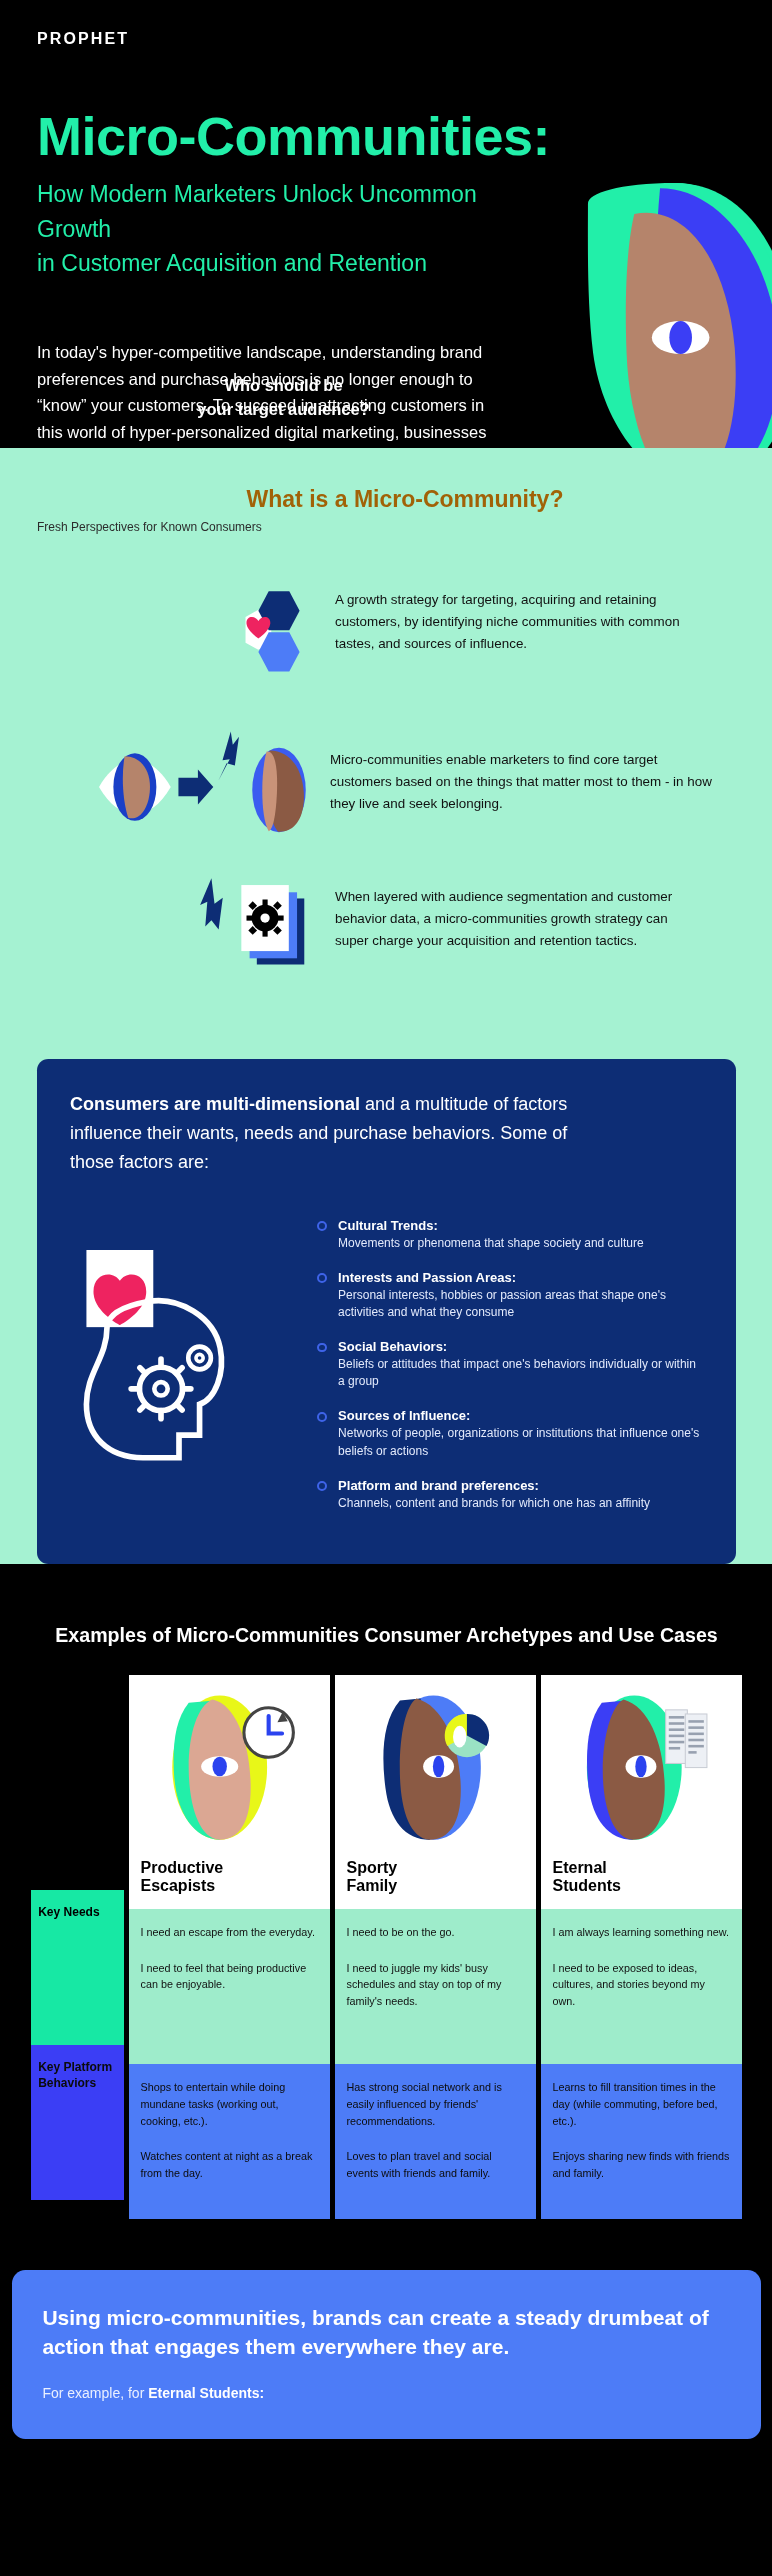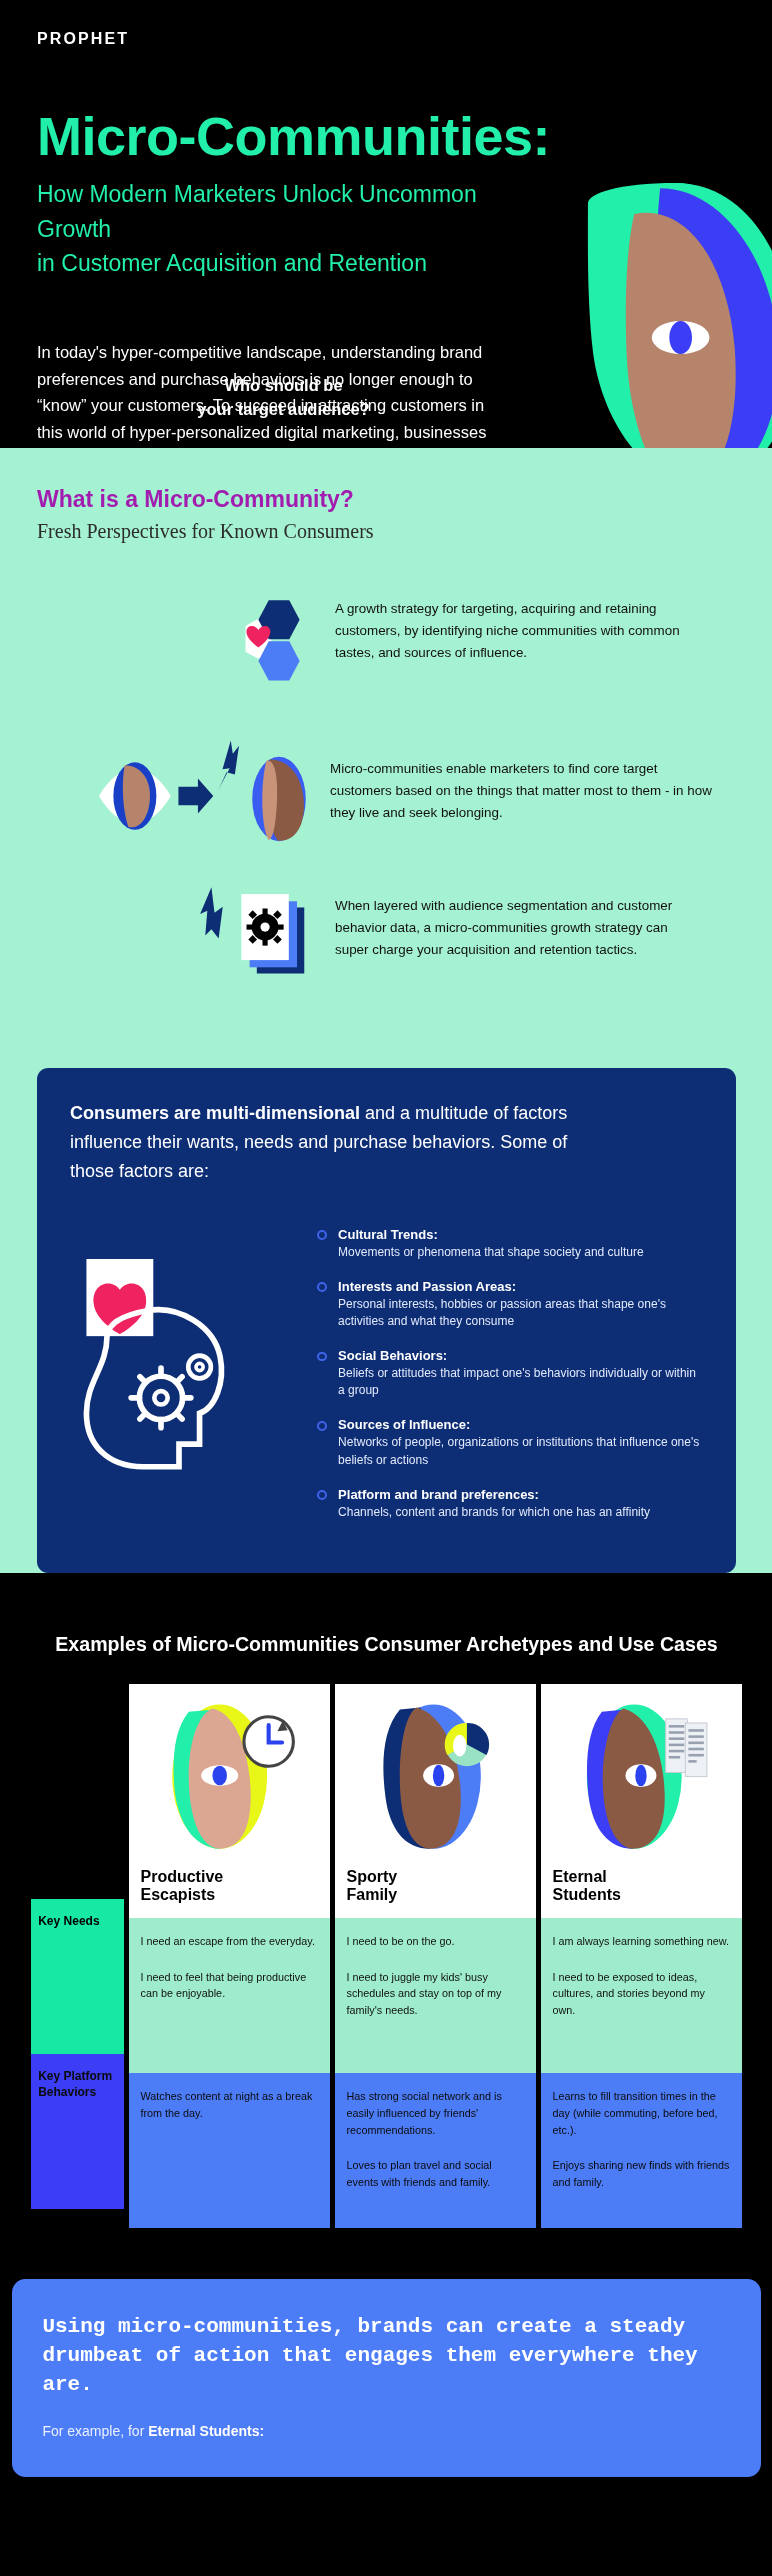--- a/index.html
+++ b/index.html
@@ -44,22 +44,22 @@
   .q-right {
     position:absolute; left:466px; top:479px; color:#fff; font-weight:bold;
     font-size:16px; line-height:1.5; text-align:left;
   }
 
   
   .mint {
     background:#a5f2d2; position:relative;
     border-radius:0; padding:38px 0 47px 0; min-height:361px;
   }
-  .mint-h1 { color:#a21caf; font-weight:bold; font-size:23px; padding-left:37px; }
-  .mint-h2 { color:#2c2c2c; font-size:20px; padding-left:37px; padding-top:7.2px; font-weight:400;font-family:Liberation Serif, serif;}
+  .mint-h1 { color:#a16207; font-weight:bold; font-size:23px; padding-left:37px;text-align:center; }
+  .mint-h2 { color:#2c2c2c; font-size:12px; padding-left:37px; padding-top:7.2px; font-weight:400;}
   .mc-rows { position:relative; margin-top:52px; padding-left:0; }
   .mc-row { display:flex; align-items:flex-start; position:relative; }
   .mc-icon { width:113px; display:flex; justify-content:center; flex:0 0 113px; }
   .mc-text { color:#111; font-size:13.4px; line-height:1.62; max-width:361px; padding-top:3.1px; }
   .row1 { padding-left:222px; }
   .row2 { padding-left:93px; margin-top:57px; }
   .row3 { padding-left:222px; margin-top:49px; }
   .arr { position:absolute; }
 
   
@@ -90,21 +90,21 @@
   .cell-name { background:#fff; padding:4.1px 11.3px 13.4px 11.3px; color:#000; font-weight:bold; font-size:16px; line-height:1.15;}
   .cell-needs { background:#9eeccb; padding:15.5px 11.3px; color:#111; font-size:10.8px; line-height:1.55; min-height:155px;}
   .cell-beh { background:#4d7cf7; padding:15.5px 11.3px; color:#0c0c0c; font-size:10.8px; line-height:1.55; min-height:155px;}
   .cell-beh p, .cell-needs p { margin-bottom:18.5px; }
   .lbl-blank { background:#000; height:215px; }
   .lbl-needs { background:#17e8a4; min-height:155px; color:#000; font-weight:bold; font-size:12px; padding:15.5px 7.2px; }
   .lbl-beh { background:#3b3ef5; min-height:155px; color:#0b0b0b; font-weight:bold; font-size:12px; padding:15.5px 7.2px; line-height:1.3;}
 
   
   .bright { background:#4d7cf7; border-radius:13.4px; margin:18.5px 12.4px 0 12.4px; padding:34px 30px 38px 30px; position:relative; overflow:hidden;}
-  .bright-h { color:#fff; font-weight:bold; font-size:21px; line-height:1.38;font-family:Liberation Mono, monospace; }
+  .bright-h { color:#fff; font-weight:bold; font-size:21px; line-height:1.38; }
   .bright-sub { color:#eaf0ff; font-size:14px; margin-top:23px; }
   .bright-sub b { color:#fff; font-weight:bold; }
 </style>
 </head>
 <body>
 
 <div class="page">
 
   <section class="hero">
     <div class="logo">PROPHET</div>
@@ -312,20 +312,21 @@
         </div>
         <div class="cell-name">
           <span>Productive</span><br>
           <span>Escapists</span>
         </div>
         <div class="cell-needs">
           <p>I need an escape from the everyday.</p>
           <p>I need to feel that being productive can be enjoyable.</p>
         </div>
         <div class="cell-beh">
+          <p>Shops to entertain while doing mundane tasks (working out, cooking, etc.).</p>
           <p>Watches content at night as a break from the day.</p>
         </div>
       </div>
 
       <div class="col">
         <div class="cell-face">
           <svg width="134" height="160" viewBox="0 0 260 310">
             <ellipse cx="125" cy="160" rx="92" ry="140" fill="#4d7cf7"></ellipse>
             <path d="M60 30 C25 70 24 140 32 200 C40 262 70 300 118 300 C118 210 110 90 100 26 Z" fill="#0d2d75"></path>
             <path d="M92 26 C146 40 176 120 178 196 C180 266 156 300 118 300 C80 298 62 244 60 176 C58 104 70 40 92 26 Z" fill="#8b5a44"></path>

